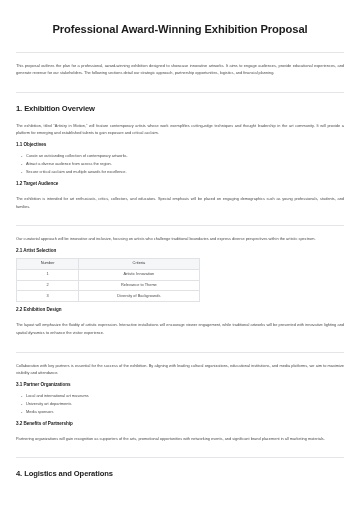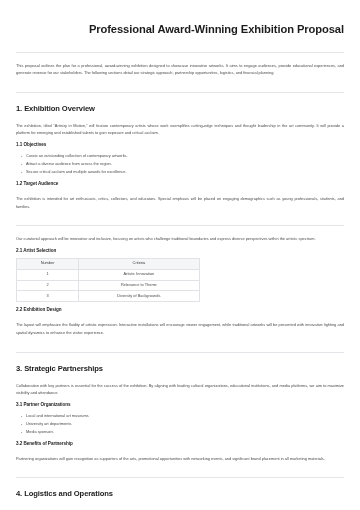--- a/index.html
+++ b/index.html
@@ -14,21 +14,21 @@
     font-family: "Liberation Sans", sans-serif;
     color: #2b2b2b;
     -webkit-font-smoothing: antialiased;
   }
   .page {
     width: 360px;
     box-sizing: border-box;
     padding: 0 16px;
   }
   .doc-title {
-    text-align: right;
+    text-align: center;
     font-size: 11.2px;
     font-weight: bold;
     color: #1c1c1c;
     letter-spacing: -0.1px;
     margin: 22px 0 0 0;
     line-height: 1.3;
   }
   .rule {
     border: 0;
     border-top: 1px solid #e3e5e8;
@@ -152,21 +152,20 @@
         <td>Diversity of Backgrounds</td>
       </tr>
     </tbody>
   </table>
 
   <h3 class="subsection">2.2 Exhibition Design</h3>
   <p class="body">The layout will emphasize the fluidity of artistic expression. Interactive installations will encourage viewer engagement, while traditional artworks will be presented with innovative lighting and spatial dynamics to enhance the visitor experience.</p>
 
   <hr class="rule">
 
-  <h2 class="section">3. Strategic Partnerships</h2>
   <p class="body">Collaboration with key partners is essential for the success of the exhibition. By aligning with leading cultural organizations, educational institutions, and media platforms, we aim to maximize visibility and attendance.</p>
   <h3 class="subsection">3.1 Partner Organizations</h3>
   <ul class="bullets">
     <li>Local and international art museums</li>
     <li>University art departments</li>
     <li>Media sponsors</li>
   </ul>
   <h3 class="subsection">3.2 Benefits of Partnership</h3>
   <p class="body">Partnering organizations will gain recognition as supporters of the arts, promotional opportunities with networking events, and significant brand placement in all marketing materials.</p>
 

